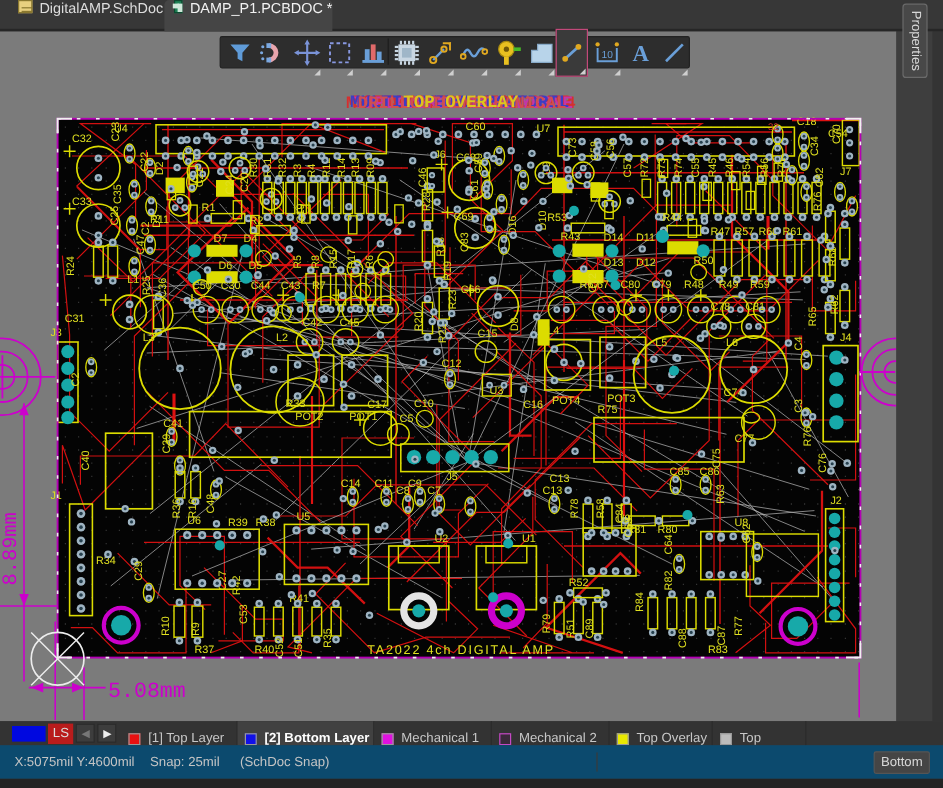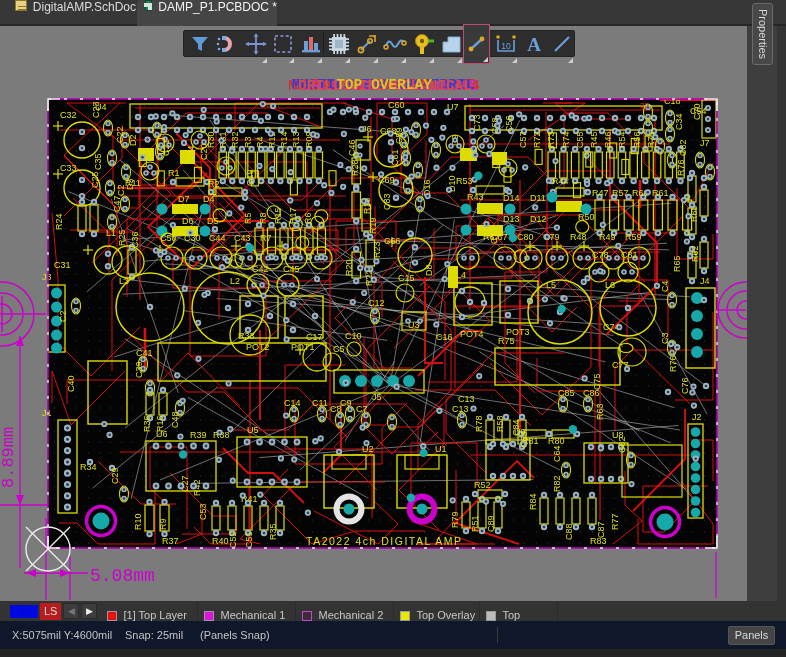--- a/index.html
+++ b/index.html
@@ -30,21 +30,21 @@
   font-size:11px; color:#d8d8d8; white-space:nowrap; }
 #layerbar { position:absolute; left:0; top:601px; width:786px; height:20px; background:#333333; z-index:5;
   display:flex; align-items:center; font-size:11px; color:#c8c8c8; }
 .lsw { width:28px; height:13px; background:#0008e0; margin-left:10px; }
 .lsbox { height:17px; padding:0 4px; background:#b91c1c; display:flex; align-items:center; margin-left:2px; color:#ddd; }
 .abtn { width:16px; height:16px; background:#3d3d3d; border:1px solid #2a2a2a; margin-left:2px;
   display:flex; align-items:center; justify-content:center; font-size:9px; }
 .ltab { height:20px; display:flex; align-items:flex-end; box-sizing:border-box; padding-left:6px; border-right:1px solid #2b2b2b; white-space:nowrap; overflow:hidden; }
 .ltab .sq { width:10px; height:10px; margin-right:6px; border:1px solid #999; }
 .active-ltab { background:#414141; color:#fff; font-weight:bold; }
-#statusbar { position:absolute; left:0; top:621px; width:786px; height:28px; background:#0f172a; z-index:5;
+#statusbar { position:absolute; left:0; top:621px; width:786px; height:28px; background:#0c4a6e; z-index:5;
   font-size:11px; color:#c4c4c4; }
 #statusbar .st { position:absolute; top:8px; }
 #panels { position:absolute; right:11px; top:5px; width:47px; height:19px; background:#454545;
   border:1px solid #555; border-radius:2px; color:#d8d8d8; text-align:center; line-height:17px; }
 #bottomstrip { position:absolute; left:0; top:649px; width:786px; height:8px; background:#242424; z-index:5; }
 </style></head>
 <body>
 <div id="page">
   <div id="canvas">
     <svg width="747" height="575" viewBox="0 26 747 575" shape-rendering="auto">
@@ -2141,26 +2141,27 @@
   <div id="rightedge"></div>
   <div id="proptab">
       <span>Properties</span>
     </div>
   <div id="layerbar">
     <div class="lsw"></div>
     <div class="lsbox">LS</div>
     <div class="abtn" style="color:#777">◀</div>
     <div class="abtn" style="color:#eee">▶</div>
     <div class="ltab" style="margin-left:4px;width:97px"><span class="sq" style="background:#e81010"></span>[1] Top Layer</div>
+    <div class="ltab active-ltab" style="width:114px"><span class="sq" style="background:#1010e8"></span>[2] Bottom Layer</div>
     <div class="ltab" style="width:98px"><span class="sq" style="background:#e010e0"></span>Mechanical 1</div>
     <div class="ltab" style="width:98px"><span class="sq" style="background:#3a2a3a;border-color:#c44ac4"></span>Mechanical 2</div>
     <div class="ltab" style="width:86px"><span class="sq" style="background:#e8e800"></span>Top Overlay</div>
     <div class="ltab" style="width:78px"><span class="sq" style="background:#bcbcbc"></span>Top</div>
   </div>
   <div id="statusbar">
     <span class="st" style="left:12px">X:5075mil Y:4600mil</span>
     <span class="st" style="left:125px">Snap: 25mil</span>
-    <span class="st" style="left:200px">(Panels Snap)</span>
+    <span class="st" style="left:200px">(SchDoc Snap)</span>
     <span class="st" style="left:497px;width:1px;height:16px;background:#3a3a3a;top:6px"></span>
-    <div id="panels">Panels</div>
+    <div id="panels">Bottom</div>
   </div>
   <div id="bottomstrip"></div>
 </div>
 
 </body></html>

